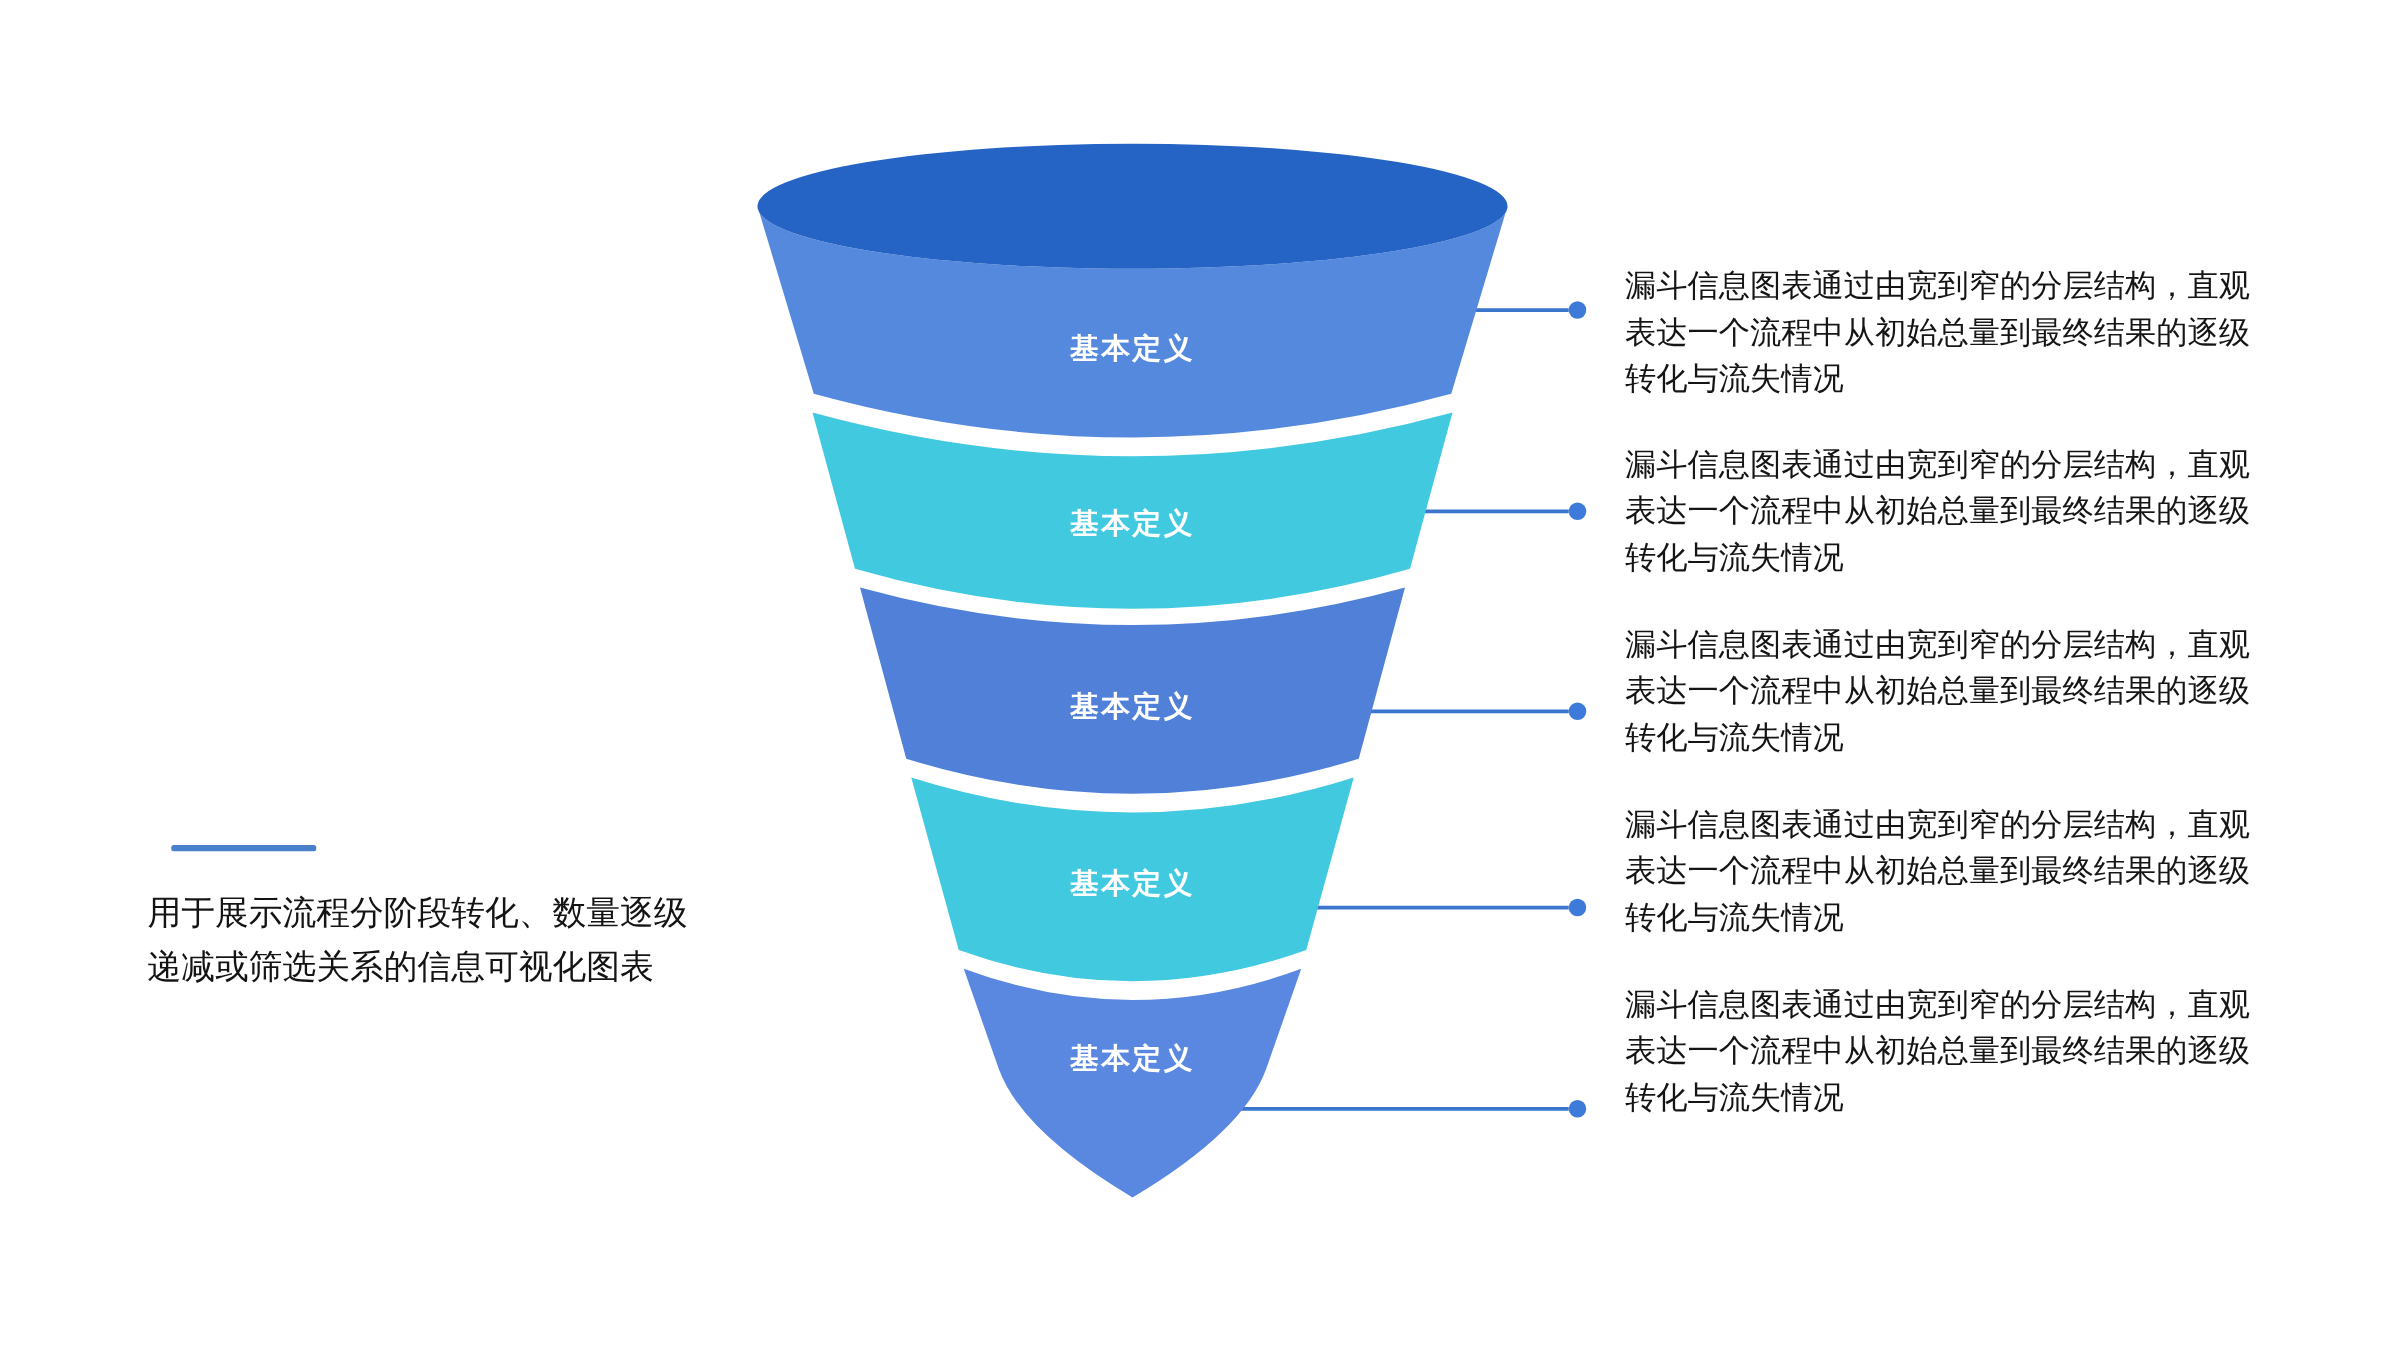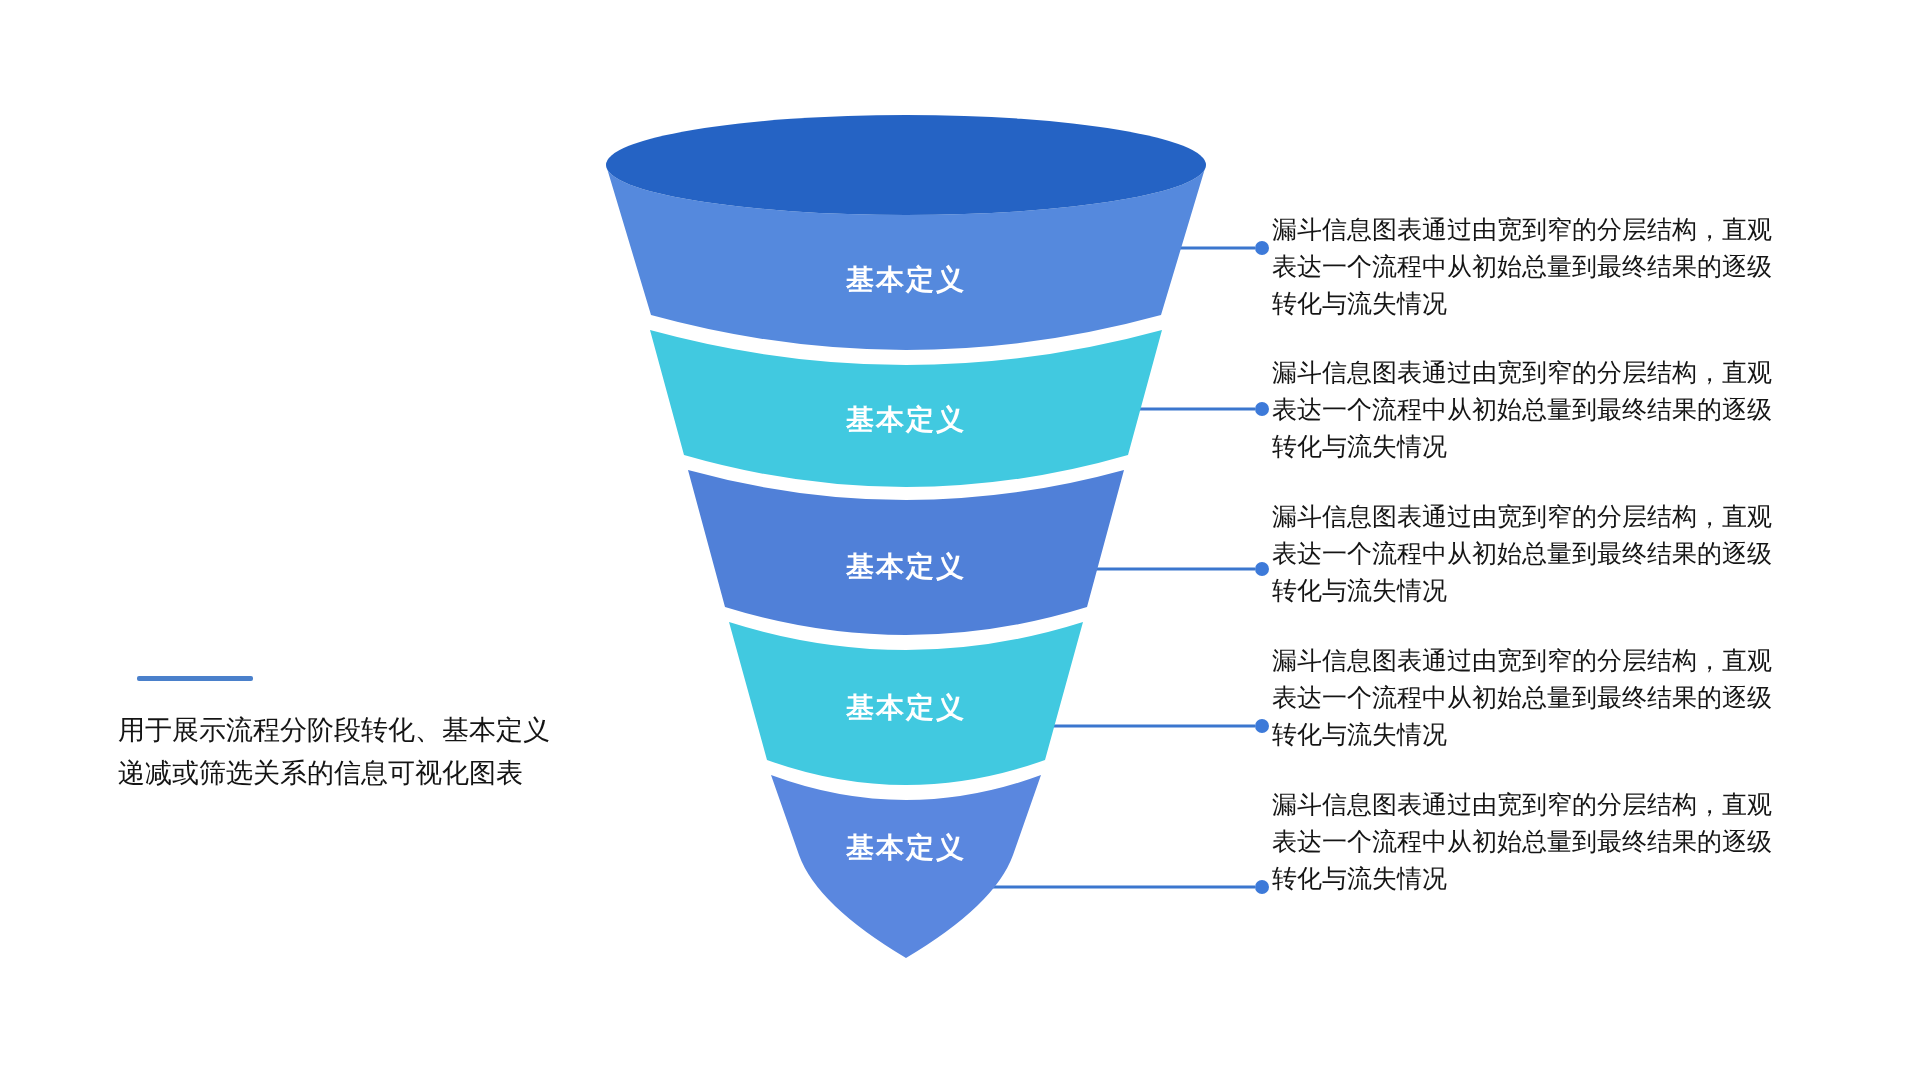--- a/index.html
+++ b/index.html
@@ -30,24 +30,25 @@
   .connector-dot {
     fill: #3D7AD9;
     stroke: none;
   }
   .funnel-label {
     position: absolute;
     left: 656px;
     width: 500px;
     text-align: center;
     color: #ffffff;
-    font-size: 28px;
+    font-size: 23px;
     font-weight: bold;
     line-height: 40px;
     letter-spacing: 2px;
+    font-family: Liberation Mono, monospace;
   }
   .lbl-1 { top: 260px; }
   .lbl-2 { top: 400px; }
   .lbl-3 { top: 547px; }
   .lbl-4 { top: 688px; }
   .lbl-5 { top: 828px; }
 
   .left-panel {
     position: absolute;
     left: 118px;
@@ -73,21 +74,21 @@
   .page-description {
     margin-top: 28px;
     font-size: 27px;
     line-height: 43px;
     color: #141414;
     white-space: pre-line;
   }
 
   .annotation {
     position: absolute;
-    left: 1272px;
+    left: 1300px;
     width: 560px;
     font-size: 25px;
     line-height: 37px;
     color: #151515;
     white-space: pre-line;
   }
   .ann-1 { top: 211px; }
   .ann-2 { top: 354px; }
   .ann-3 { top: 498px; }
   .ann-4 { top: 642px; }
@@ -126,21 +127,21 @@
   </svg>
 
   <div class="funnel-label lbl-1">基本定义</div>
   <div class="funnel-label lbl-2">基本定义</div>
   <div class="funnel-label lbl-3">基本定义</div>
   <div class="funnel-label lbl-4">基本定义</div>
   <div class="funnel-label lbl-5">基本定义</div>
 
   <div class="left-panel">
     <div class="title-underline"></div>
-    <div class="page-description">用于展示流程分阶段转化、基本定义
+    <div class="page-description">用于展示流程分阶段转化、数量逐级
 递减或筛选关系的信息可视化图表</div>
   </div>
 
   <div class="annotation ann-1">漏斗信息图表通过由宽到窄的分层结构，直观
 表达一个流程中从初始总量到最终结果的逐级
 转化与流失情况</div>
   <div class="annotation ann-2">漏斗信息图表通过由宽到窄的分层结构，直观
 表达一个流程中从初始总量到最终结果的逐级
 转化与流失情况</div>
   <div class="annotation ann-3">漏斗信息图表通过由宽到窄的分层结构，直观

